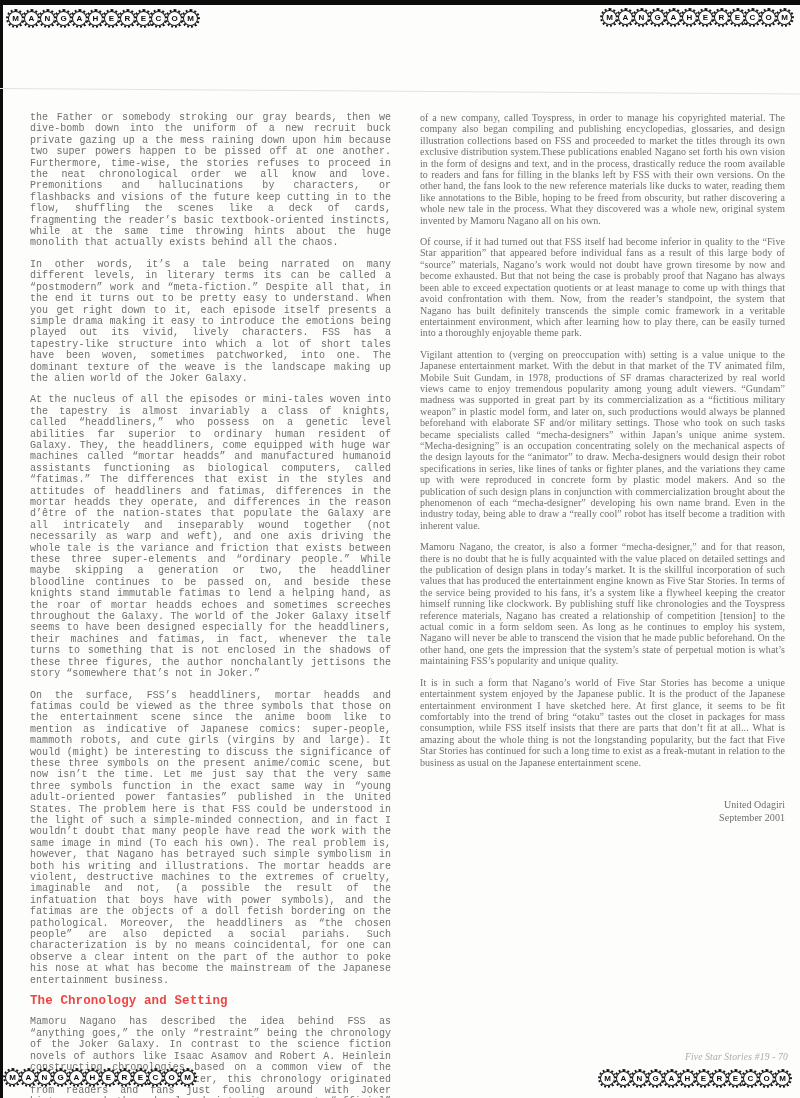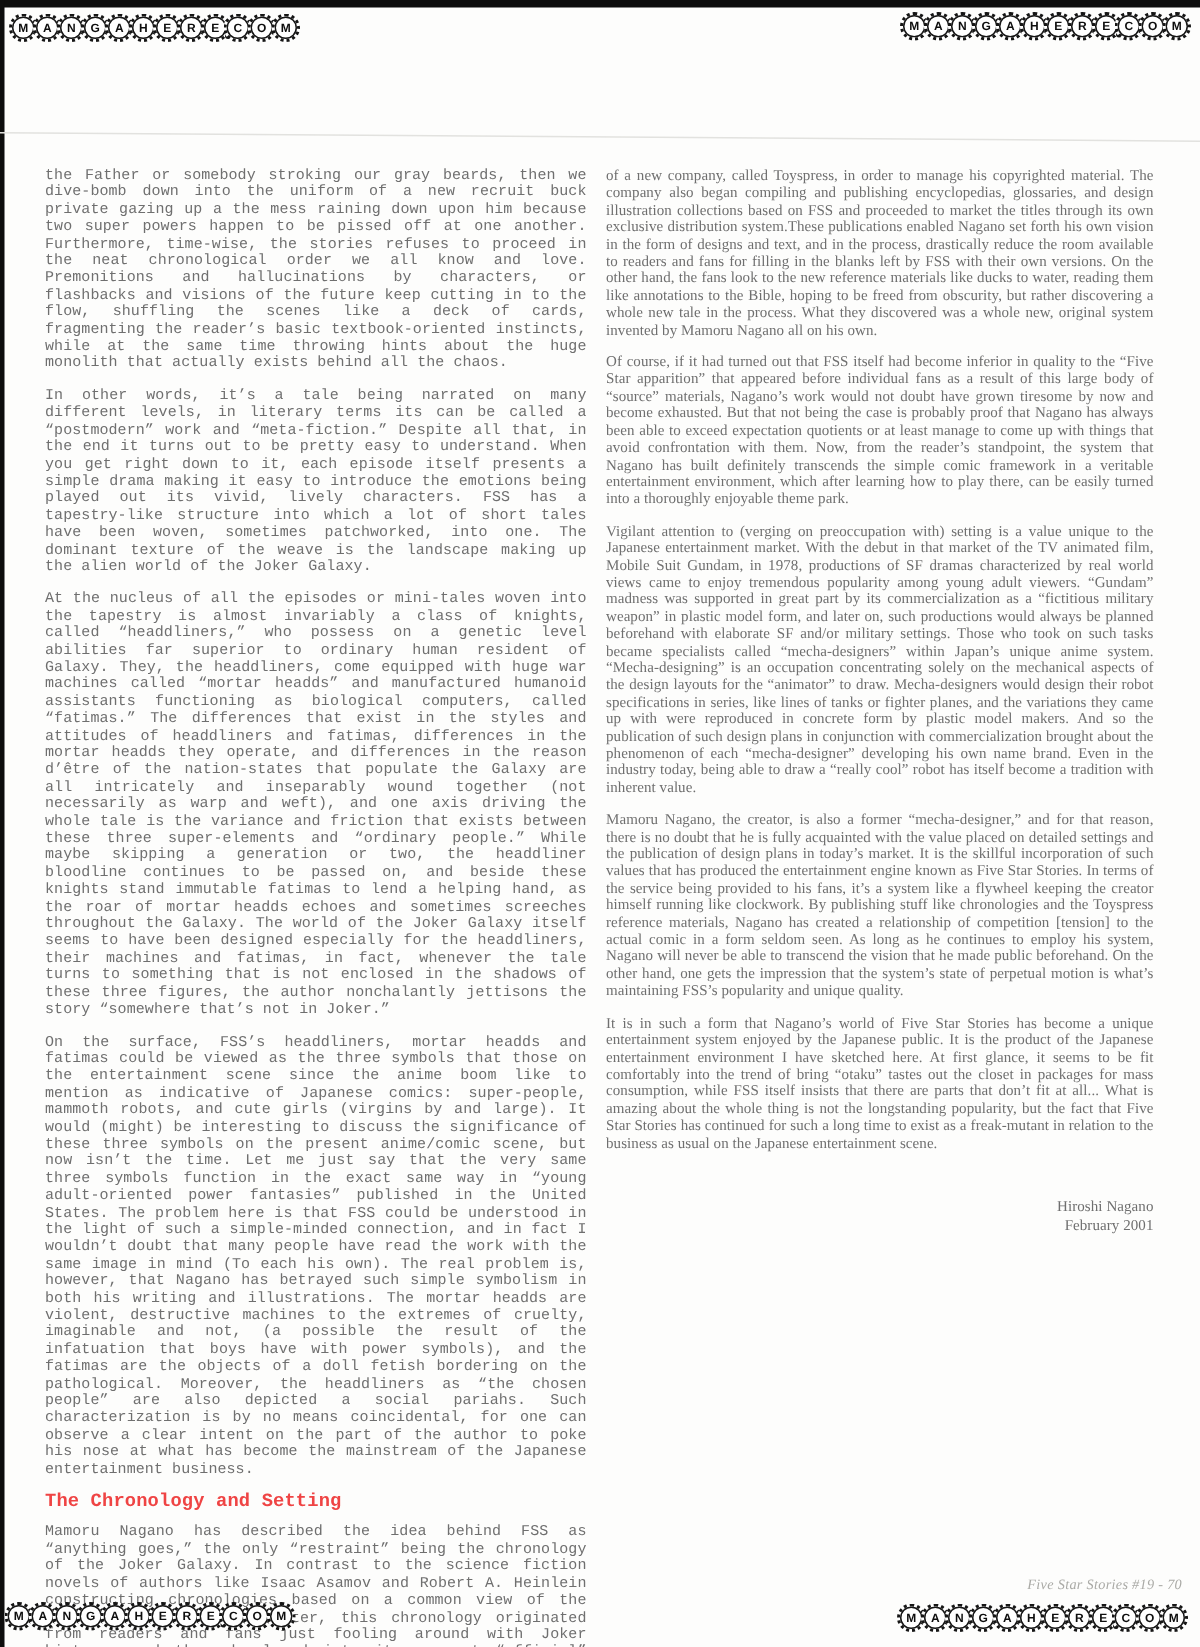--- a/index.html
+++ b/index.html
@@ -27,21 +27,21 @@
   .wm-tr { right:6px; top:8px; }
   .wm-bl { left:3px;  top:1068px; }
   .wm-br { right:8px; top:1069px; }
 
   
   .col {
     position:absolute; top:112px; color:#6f6f6f;
     font-size:10px; line-height:11.4px; text-align:justify; letter-spacing:0.05px;
   }
   .col-left  { left:30px;  width:361px;font-family:Liberation Mono, monospace; }
-  .col-right { left:404px; width:365px; }
+  .col-right { left:420px; width:365px; }
   .col p { margin:0 0 10px 0; }
   h2.section {
     font-size:12.5px; font-weight:bold; color:#ef4444;
     margin:3px 0 9px 0; text-align:left; letter-spacing:0.1px;
   }
   .signature { text-align:right; margin-top:30px; color:#6f6f6f; line-height:13px; }
   .footnote {
     position:absolute; right:12px; top:1052px; z-index:1;
     font-style:italic; font-size:9.5px; color:#aaaaa6; letter-spacing:0.2px;
   }
@@ -96,22 +96,22 @@
     <p>Not only that, but just after the debut of FSS, in 1986, he embarked on the founding</p>
   </div>
 
   <div class="col col-right">
     <p>of a new company, called Toyspress, in order to manage his copyrighted material. The company also began compiling and publishing encyclopedias, glossaries, and design illustration collections based on FSS and proceeded to market the titles through its own exclusive distribution system.These publications enabled Nagano set forth his own vision in the form of designs and text, and in the process, drastically reduce the room available to readers and fans for filling in the blanks left by FSS with their own versions. On the other hand, the fans look to the new reference materials like ducks to water, reading them like annotations to the Bible, hoping to be freed from obscurity, but rather discovering a whole new tale in the process. What they discovered was a whole new, original system invented by Mamoru Nagano all on his own.</p>
     <p>Of course, if it had turned out that FSS itself had become inferior in quality to the “Five Star apparition” that appeared before individual fans as a result of this large body of “source” materials, Nagano’s work would not doubt have grown tiresome by now and become exhausted. But that not being the case is probably proof that Nagano has always been able to exceed expectation quotients or at least manage to come up with things that avoid confrontation with them. Now, from the reader’s standpoint, the system that Nagano has built definitely transcends the simple comic framework in a veritable entertainment environment, which after learning how to play there, can be easily turned into a thoroughly enjoyable theme park.</p>
     <p>Vigilant attention to (verging on preoccupation with) setting is a value unique to the Japanese entertainment market. With the debut in that market of the TV animated film, Mobile Suit Gundam, in 1978, productions of SF dramas characterized by real world views came to enjoy tremendous popularity among young adult viewers. “Gundam” madness was supported in great part by its commercialization as a “fictitious military weapon” in plastic model form, and later on, such productions would always be planned beforehand with elaborate SF and/or military settings. Those who took on such tasks became specialists called “mecha-designers” within Japan’s unique anime system. “Mecha-designing” is an occupation concentrating solely on the mechanical aspects of the design layouts for the “animator” to draw. Mecha-designers would design their robot specifications in series, like lines of tanks or fighter planes, and the variations they came up with were reproduced in concrete form by plastic model makers. And so the publication of such design plans in conjunction with commercialization brought about the phenomenon of each “mecha-designer” developing his own name brand. Even in the industry today, being able to draw a “really cool” robot has itself become a tradition with inherent value.</p>
     <p>Mamoru Nagano, the creator, is also a former “mecha-designer,” and for that reason, there is no doubt that he is fully acquainted with the value placed on detailed settings and the publication of design plans in today’s market. It is the skillful incorporation of such values that has produced the entertainment engine known as Five Star Stories. In terms of the service being provided to his fans, it’s a system like a flywheel keeping the creator himself running like clockwork. By publishing stuff like chronologies and the Toyspress reference materials, Nagano has created a relationship of competition [tension] to the actual comic in a form seldom seen. As long as he continues to employ his system, Nagano will never be able to transcend the vision that he made public beforehand. On the other hand, one gets the impression that the system’s state of perpetual motion is what’s maintaining FSS’s popularity and unique quality.</p>
     <p>It is in such a form that Nagano’s world of Five Star Stories has become a unique entertainment system enjoyed by the Japanese public. It is the product of the Japanese entertainment environment I have sketched here. At first glance, it seems to be fit comfortably into the trend of bring “otaku” tastes out the closet in packages for mass consumption, while FSS itself insists that there are parts that don’t fit at all... What is amazing about the whole thing is not the longstanding popularity, but the fact that Five Star Stories has continued for such a long time to exist as a freak-mutant in relation to the business as usual on the Japanese entertainment scene.</p>
     <div class="signature">
-      <div>Hiroshi Nagano</div>
-      <div>February 2001</div>
+      <div>United Odagiri</div>
+      <div>September 2001</div>
     </div>
   </div>
 
   <div class="footnote">Five Star Stories #19 - 70</div>
 
   <div class="wm wm-bl">
       <span class="wm-letter">M</span>
       <span class="wm-letter">A</span>
       <span class="wm-letter">N</span>
       <span class="wm-letter">G</span>

